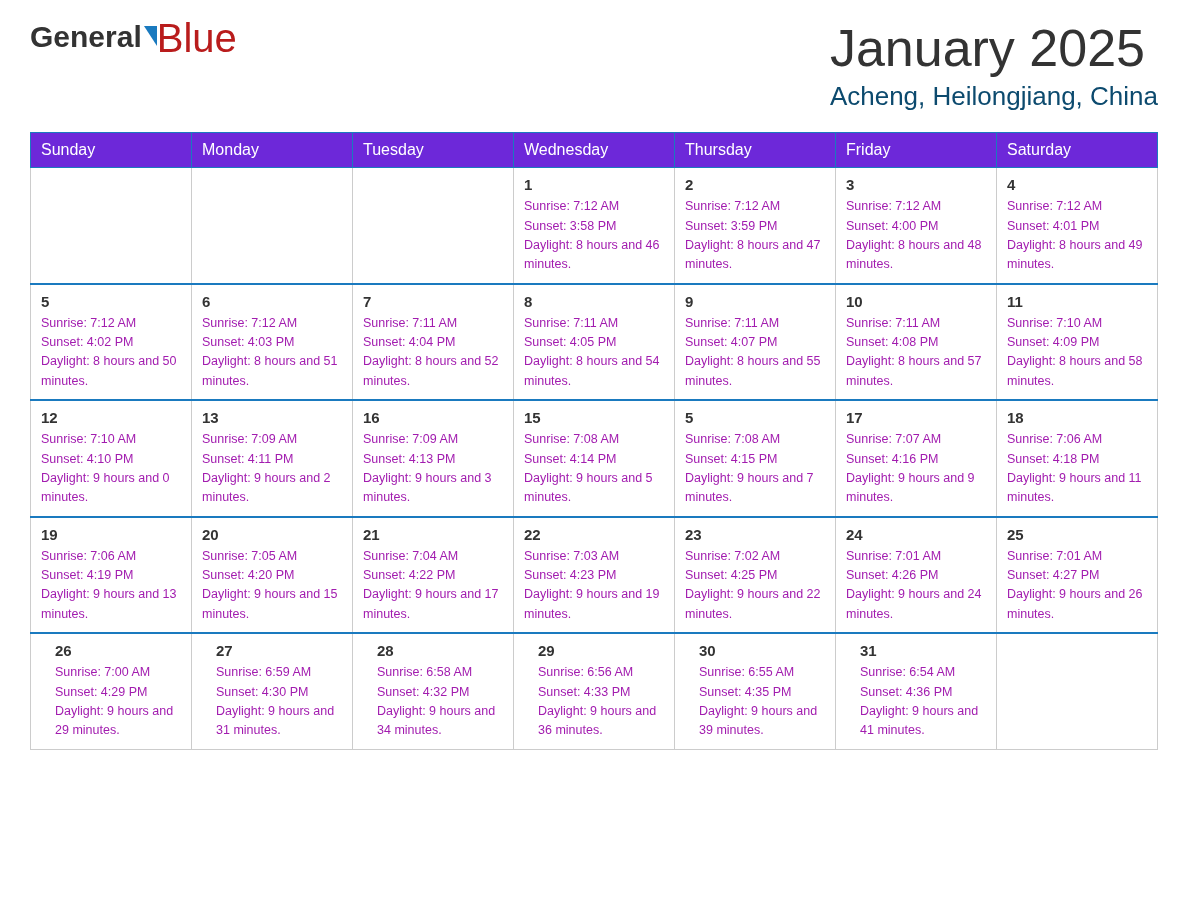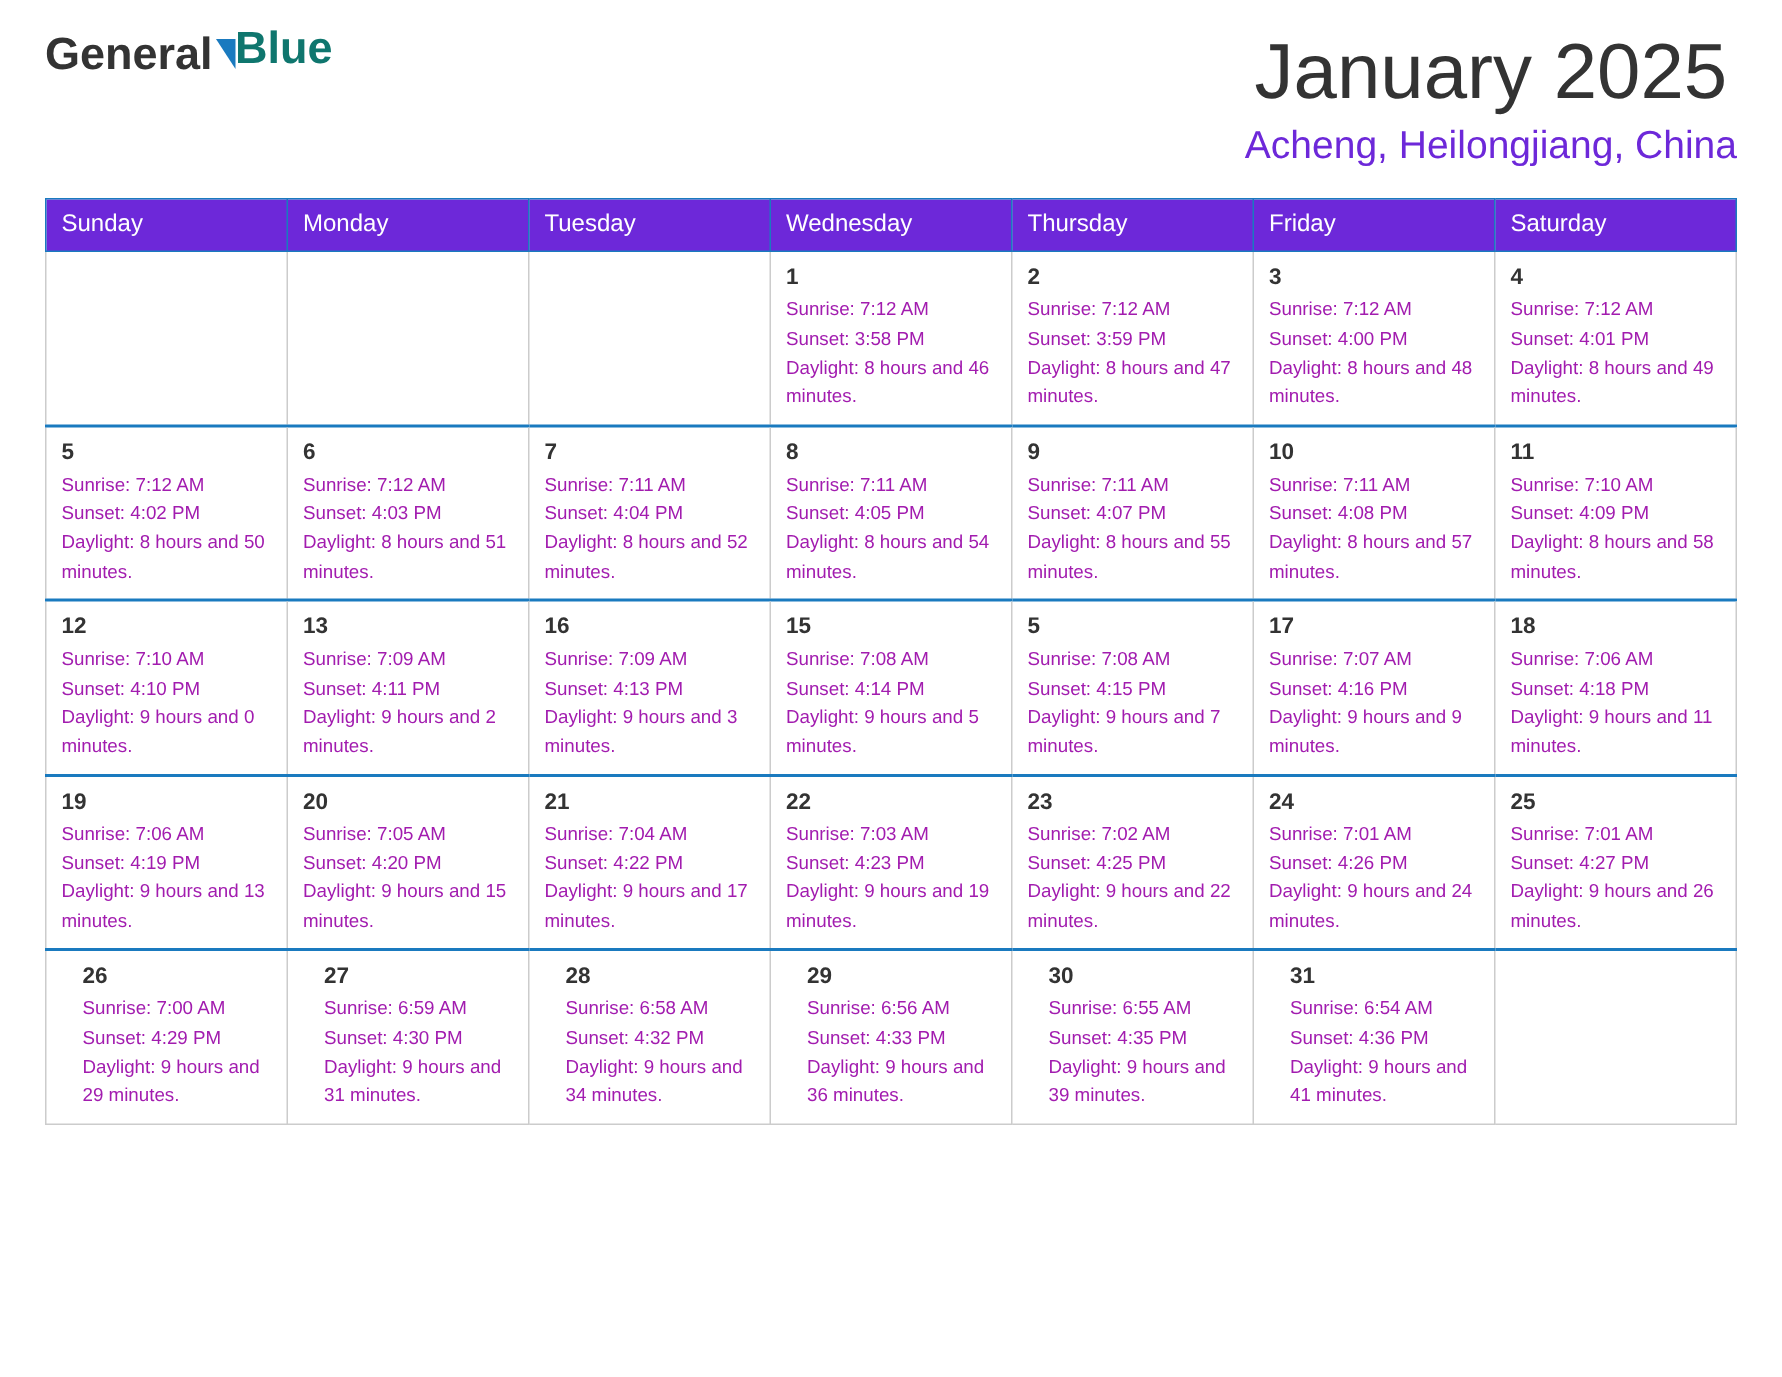--- a/index.html
+++ b/index.html
@@ -10,31 +10,31 @@
       min-height: 918px;
       padding: 20px 30px;
     }
     .header {
       display: flex;
       justify-content: space-between;
       align-items: flex-start;
       margin-bottom: 20px;
     }
     .title-block {
-      text-align: center;
+      text-align: left;
     }
     .calendar-title {
       font-size: 52px;
       font-weight: normal;
       color: #333;
       line-height: 1.1;
     }
     .calendar-subtitle {
       font-size: 26px;
-      color: #6d28d9;
+      color: #0c4a6e;
       margin-top: 4px;
     }
     .calendar {
       width: 100%;
       border-collapse: collapse;
       table-layout: fixed;
     }
     .calendar th {
       background-color: #6d28d9;
       color: #fff;
@@ -90,23 +90,23 @@
       width: 0;
       height: 0;
       border-left: 13px solid transparent;
       border-right: 0px solid transparent;
       border-top: 20px solid #1a7abf;
       margin-left: 2px;
       vertical-align: middle;
       margin-bottom: 2px;
     }
     .logo-line2 {
-      font-size: 30px;
-      font-weight: bold;
-      color: #0f766e;
+      font-size: 40px;
+      font-weight: normal;
+      color: #b91c1c;
       margin-top: -4px;
     }
   </style>
 </head>
 <body>
 
 <div class="header">
   <div class="logo-wrapper">
     <div class="logo-line1">
       <span class="general" style="font-size:30px;font-weight:bold;color:#333;">General</span>

